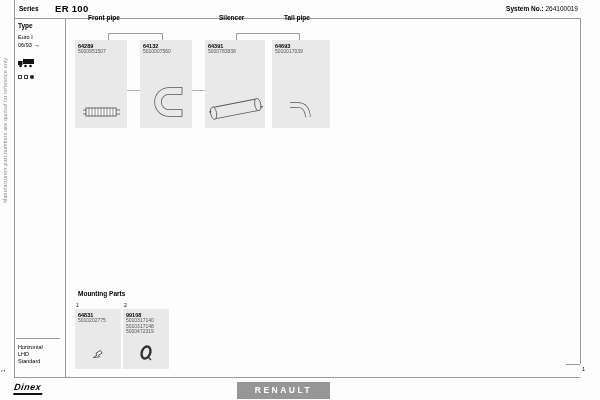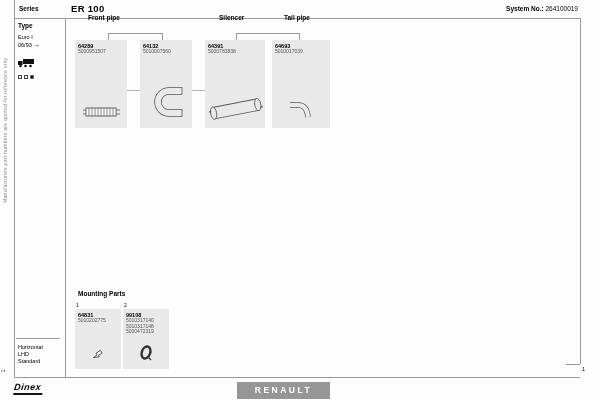--- a/index.html
+++ b/index.html
@@ -45,21 +45,21 @@
 <div class="side-note">Manufacturers part numbers are quoted for reference only</div>
 
 <div class="vline" style="left:14px; top:0; height:378px;"></div>
 <div class="hline" style="left:14px; top:18px; width:566px;"></div>
 <div class="vline" style="left:65px; top:18px; height:360px;"></div>
 <div class="hline" style="left:14px; top:377px; width:566px;"></div>
 <div class="vline" style="left:580px; top:18px; height:346px;"></div>
 <div class="hline" style="left:566px; top:364px; width:14px;"></div>
 
 <span class="abs series-label" style="left:19px; top:5px;">Series</span>
-<span class="abs series-value" style="left:58px; top:3px;padding-left:13px;">ER 100</span>
+<span class="abs series-value" style="left:42px; top:3px;padding-left:13px;">ER 100</span>
 <span class="abs sys" style="right:22px; top:5px;"><b>System No.:</b>&nbsp;<span>264100019</span></span>
 
 <span class="abs sb-head" style="left:18px; top:22px;">Type</span>
 <div class="abs sb-txt" style="left:18px; top:34px;">
   <div>Euro I</div>
   <div><span>06/93</span> <span class="arrow">→</span></div>
 </div>
 <span class="abs" style="left:18px; top:54px;">
   <svg width="17" height="9" viewBox="0 0 17 9">
     <rect x="5" y="0" width="11" height="5" fill="#111"></rect>

